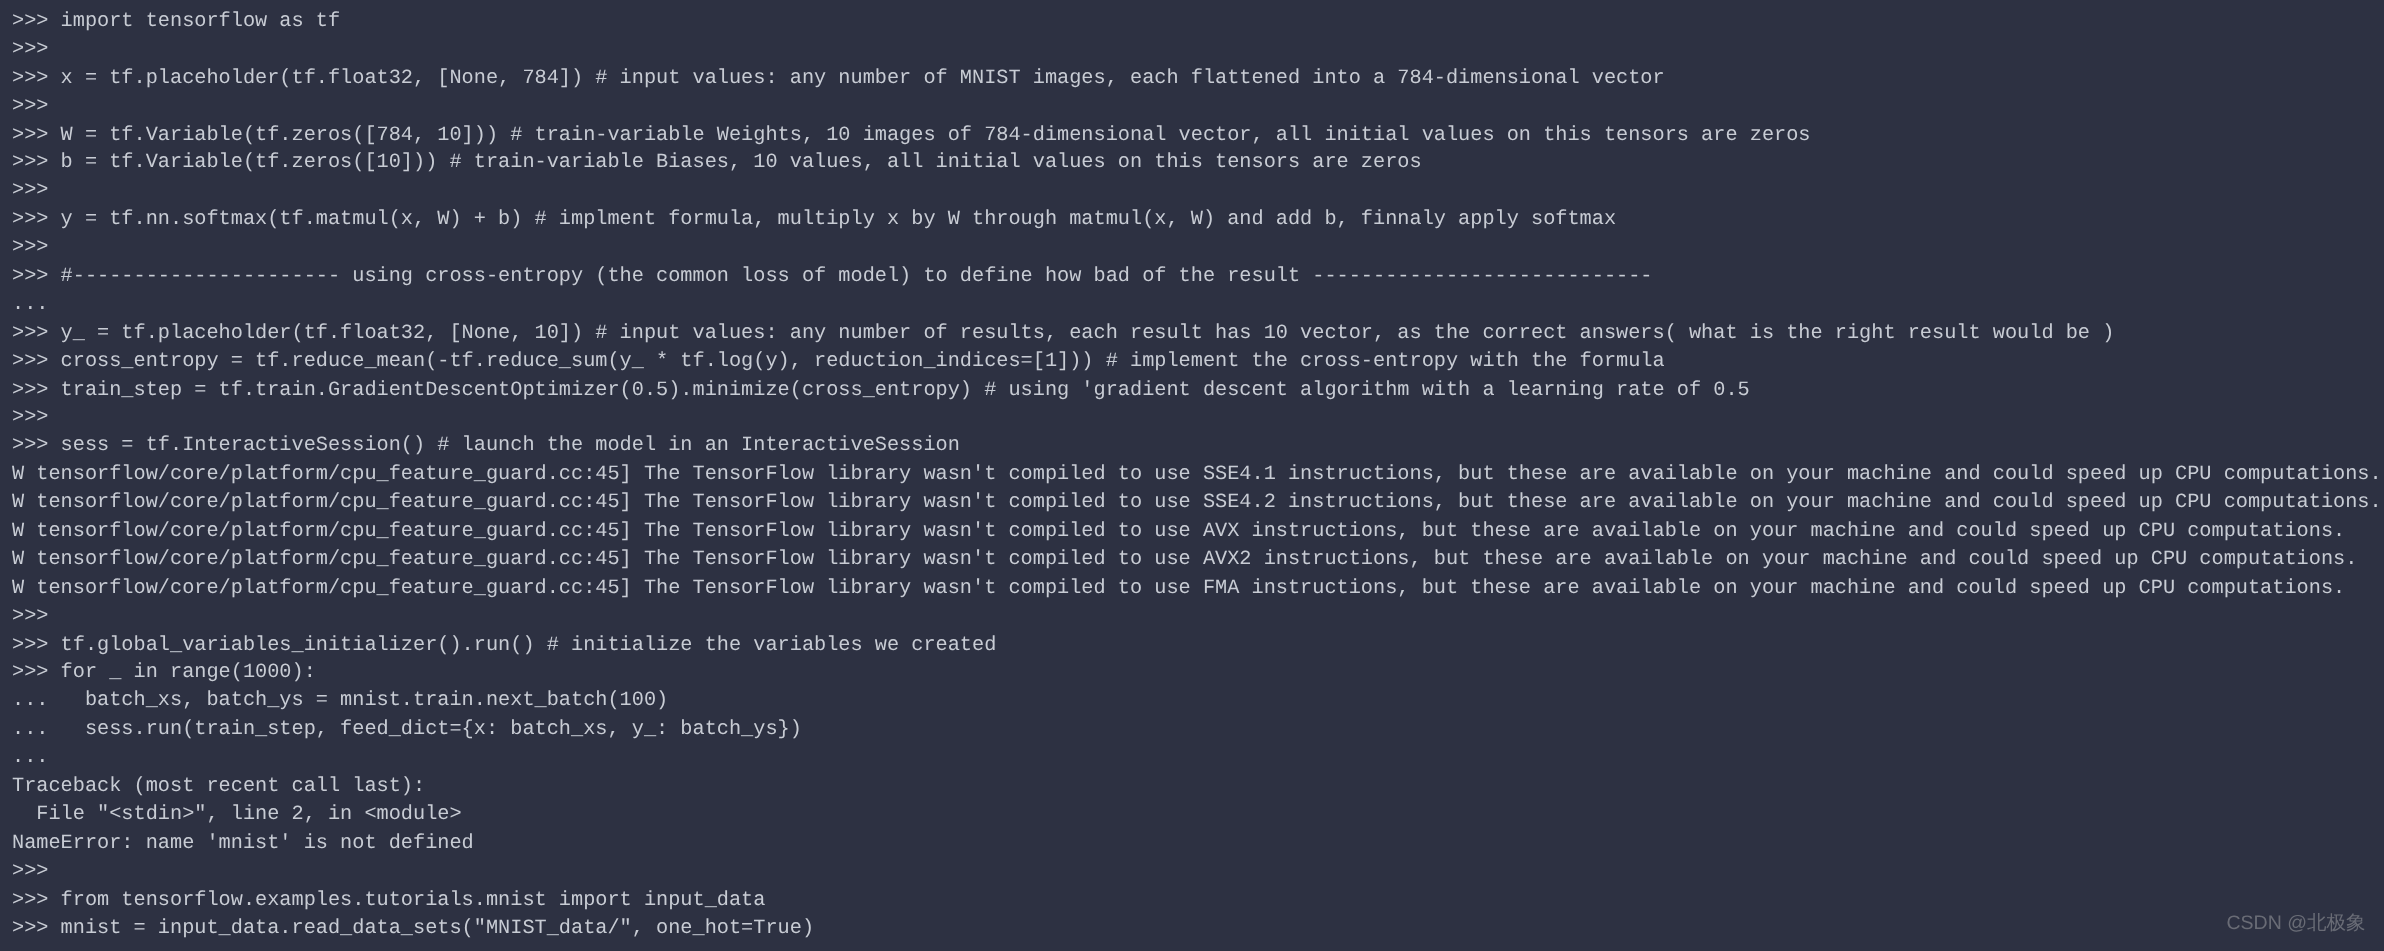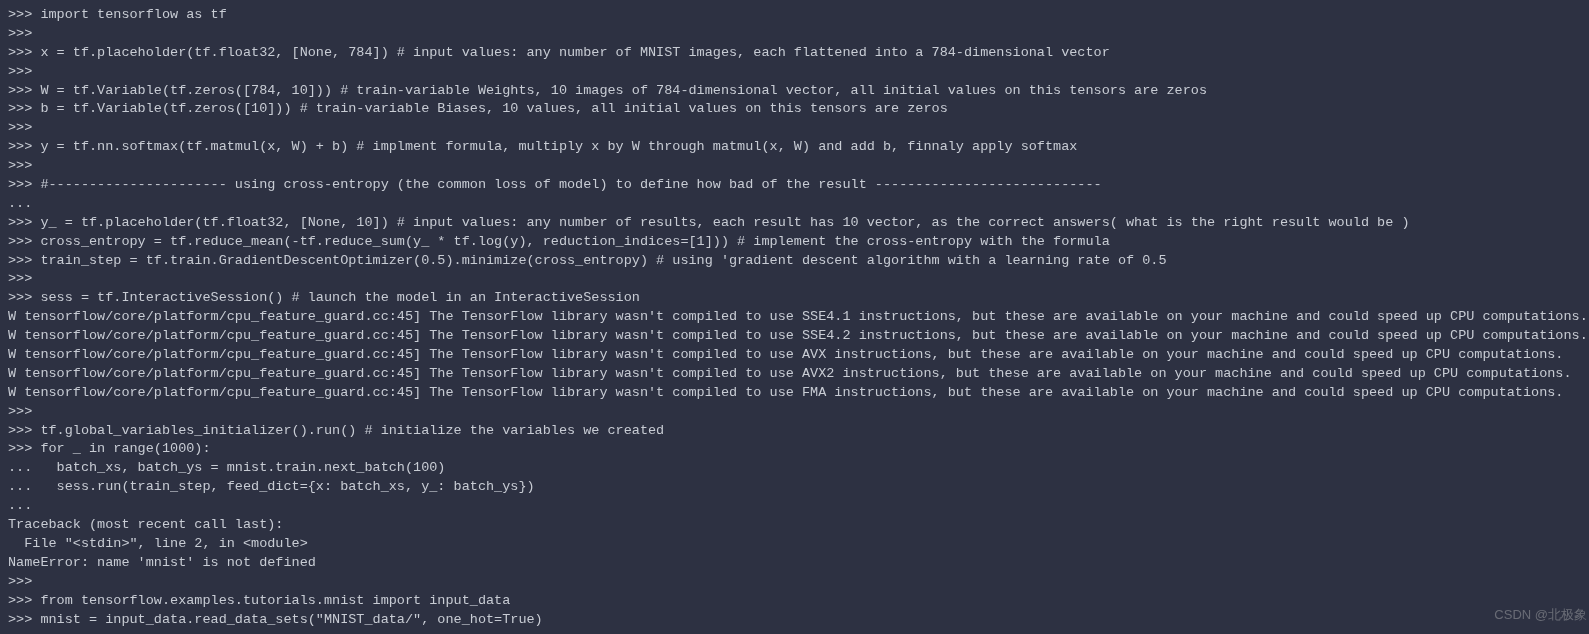--- a/index.html
+++ b/index.html
@@ -14,21 +14,21 @@
     overflow: hidden;
     padding: 6px 8px;
     position: relative;
   }
   .terminal {
     white-space: pre;
   }
   .line { display: block; }
   .watermark {
     position: absolute;
-    right: 2px;
+    right: 12px;
     bottom: 10px;
     color: #9a9ca0;
     font-size: 13px;
     font-family: sans-serif;
     opacity: 0.55;
   }
 </style>
 </head>
 <body>
 

